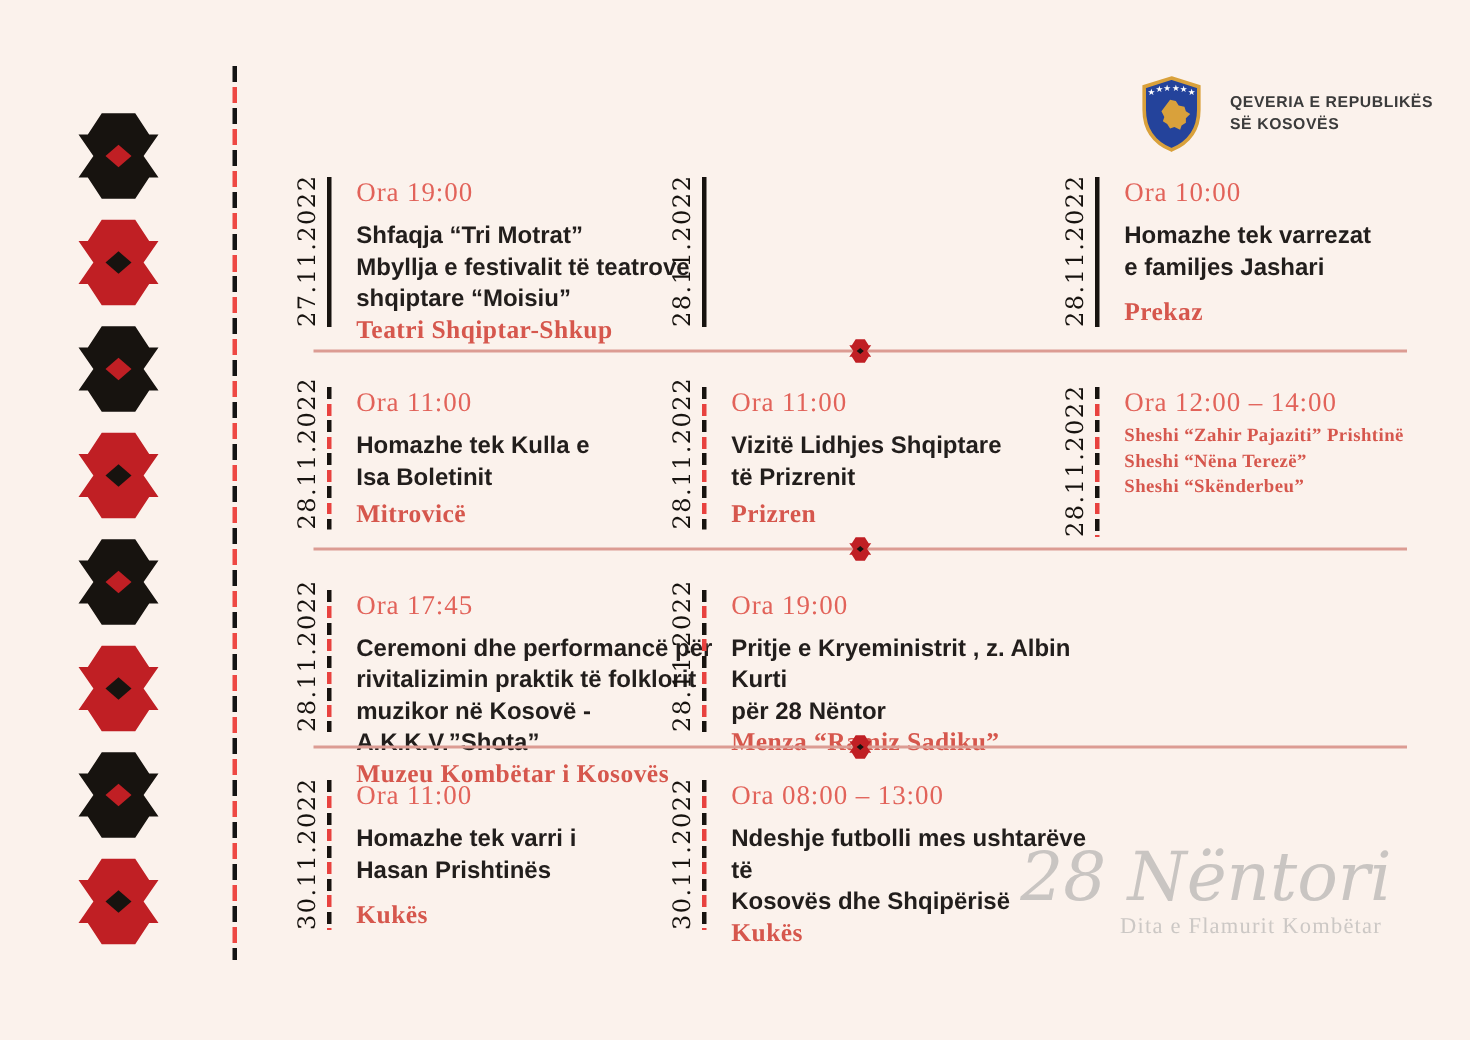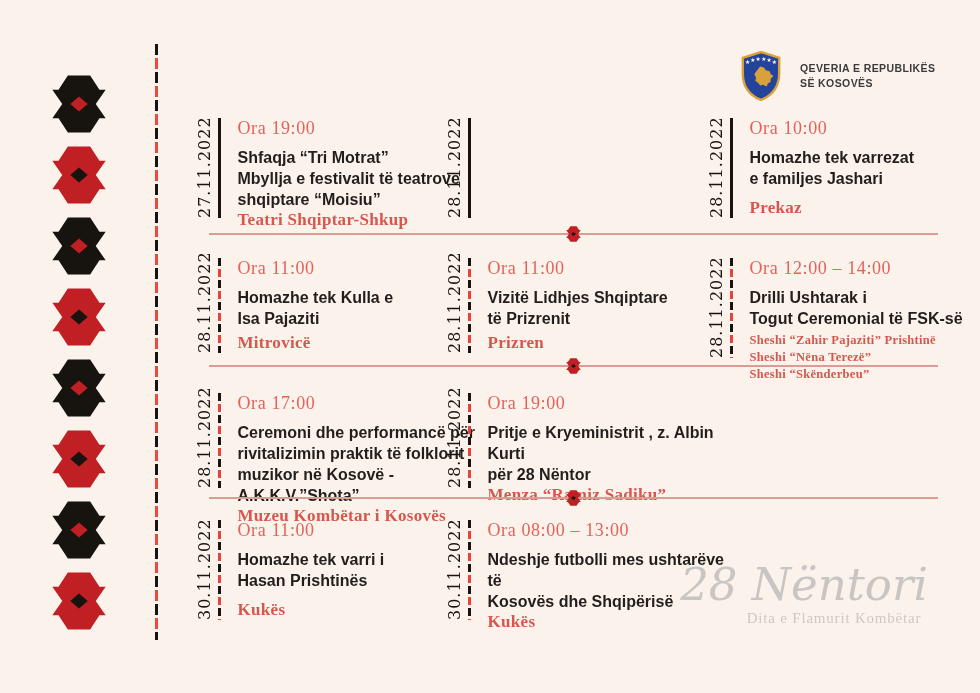--- a/index.html
+++ b/index.html
@@ -17,21 +17,21 @@
   .kilim.red  { --body:#c01f24; --center:#17130f; }
 
   .long-dash-line {
     position:absolute; left:155px; top:44px; width:3px; height:596px;
     background:repeating-linear-gradient(180deg,
       #141414 0 11px, transparent 11px 14px,
       #ee4843 14px 25px, transparent 25px 28px);
   }
 
   
-  .gov { position:absolute; left:738px; top:50px; display:flex; align-items:center;justify-content:space-between; }
+  .gov { position:absolute; left:758px; top:50px; display:flex; align-items:center;justify-content:space-between; }
   .gov svg { width:46px; height:52px; }
   .gov-name {
     margin-left:16px; font-weight:700; font-size:10.5px; letter-spacing:.4px;
     color:#3b3b3b; line-height:1.45; white-space:pre-line;
   }
 
   
   .event { position:absolute; display:flex; }
   .rail { display:flex; }
   .date {
@@ -181,21 +181,21 @@
 </div>
 
 <article class="event" style="left:197px;top:258px;height:95px;width:280px">
   <div class="rail">
     <span class="date">28.11.2022</span>
     <span class="bar dashed"></span>
   </div>
   <div class="ebody">
     <div class="time">Ora 11:00</div>
     <div class="desc">Homazhe tek Kulla e
-Isa Pajaziti</div>
+Isa Boletinit</div>
     <div class="loc">Mitrovicë</div>
   </div>
 </article>
 
 <article class="event" style="left:447px;top:258px;height:95px;width:280px">
   <div class="rail">
     <span class="date">28.11.2022</span>
     <span class="bar dashed"></span>
   </div>
   <div class="ebody">
@@ -206,22 +206,20 @@
   </div>
 </article>
 
 <article class="event" style="left:709px;top:258px;height:100px;width:262px">
   <div class="rail">
     <span class="date">28.11.2022</span>
     <span class="bar dashed"></span>
   </div>
   <div class="ebody">
     <div class="time">Ora 12:00 – 14:00</div>
-    <div class="desc">Drilli Ushtarak i
-Togut Ceremonial të FSK-së</div>
     <div class="loc small">Sheshi “Zahir Pajaziti” Prishtinë
 Sheshi “Nëna Terezë”
 Sheshi “Skënderbeu”</div>
   </div>
 </article>
 
 <div class="divider" style="top:356px">
   <div class="line"></div>
   <div class="ornament">
     <svg viewBox="0 0 100 100">
@@ -229,21 +227,21 @@
       </svg>
   </div>
 </div>
 
 <article class="event" style="left:197px;top:393px;height:95px;width:290px">
   <div class="rail">
     <span class="date">28.11.2022</span>
     <span class="bar dashed"></span>
   </div>
   <div class="ebody">
-    <div class="time">Ora 17:00</div>
+    <div class="time">Ora 17:45</div>
     <div class="desc">Ceremoni dhe performancë për
 rivitalizimin praktik të folklorit
 muzikor në Kosovë - A.K.K.V.”Shota”</div>
     <div class="loc">Muzeu Kombëtar i Kosovës</div>
   </div>
 </article>
 
 <article class="event" style="left:447px;top:393px;height:95px;width:295px">
   <div class="rail">
     <span class="date">28.11.2022</span>

